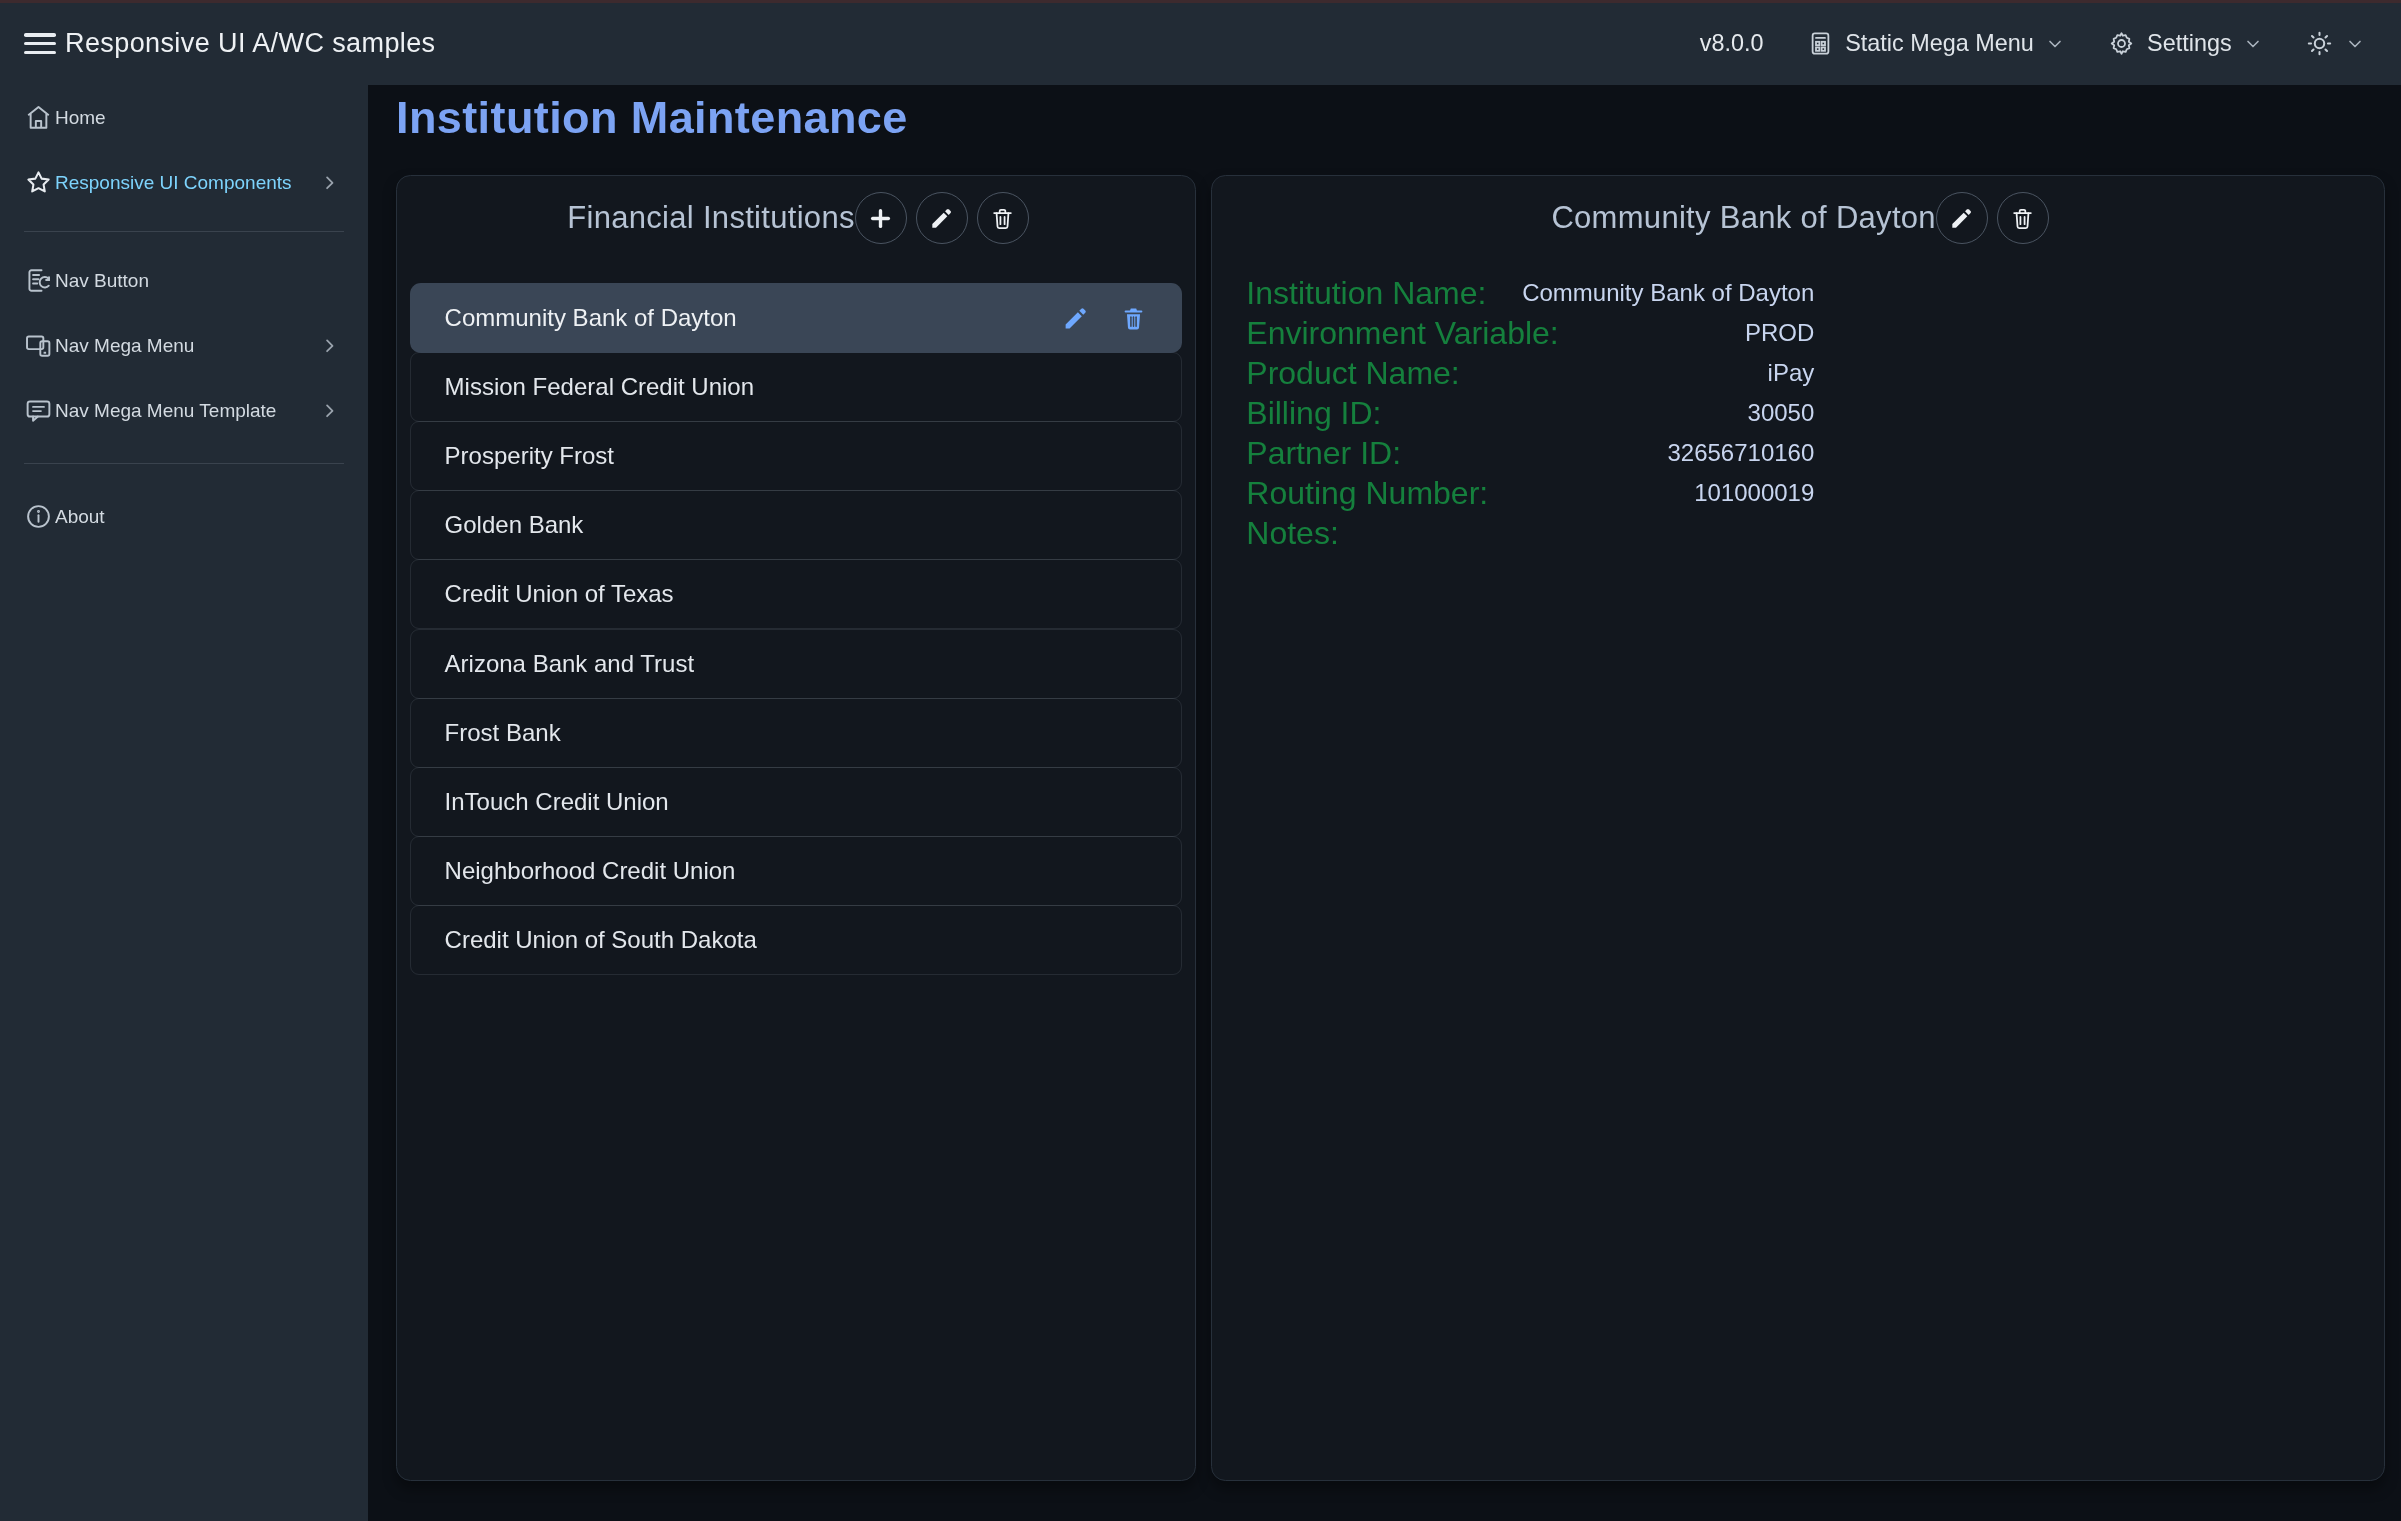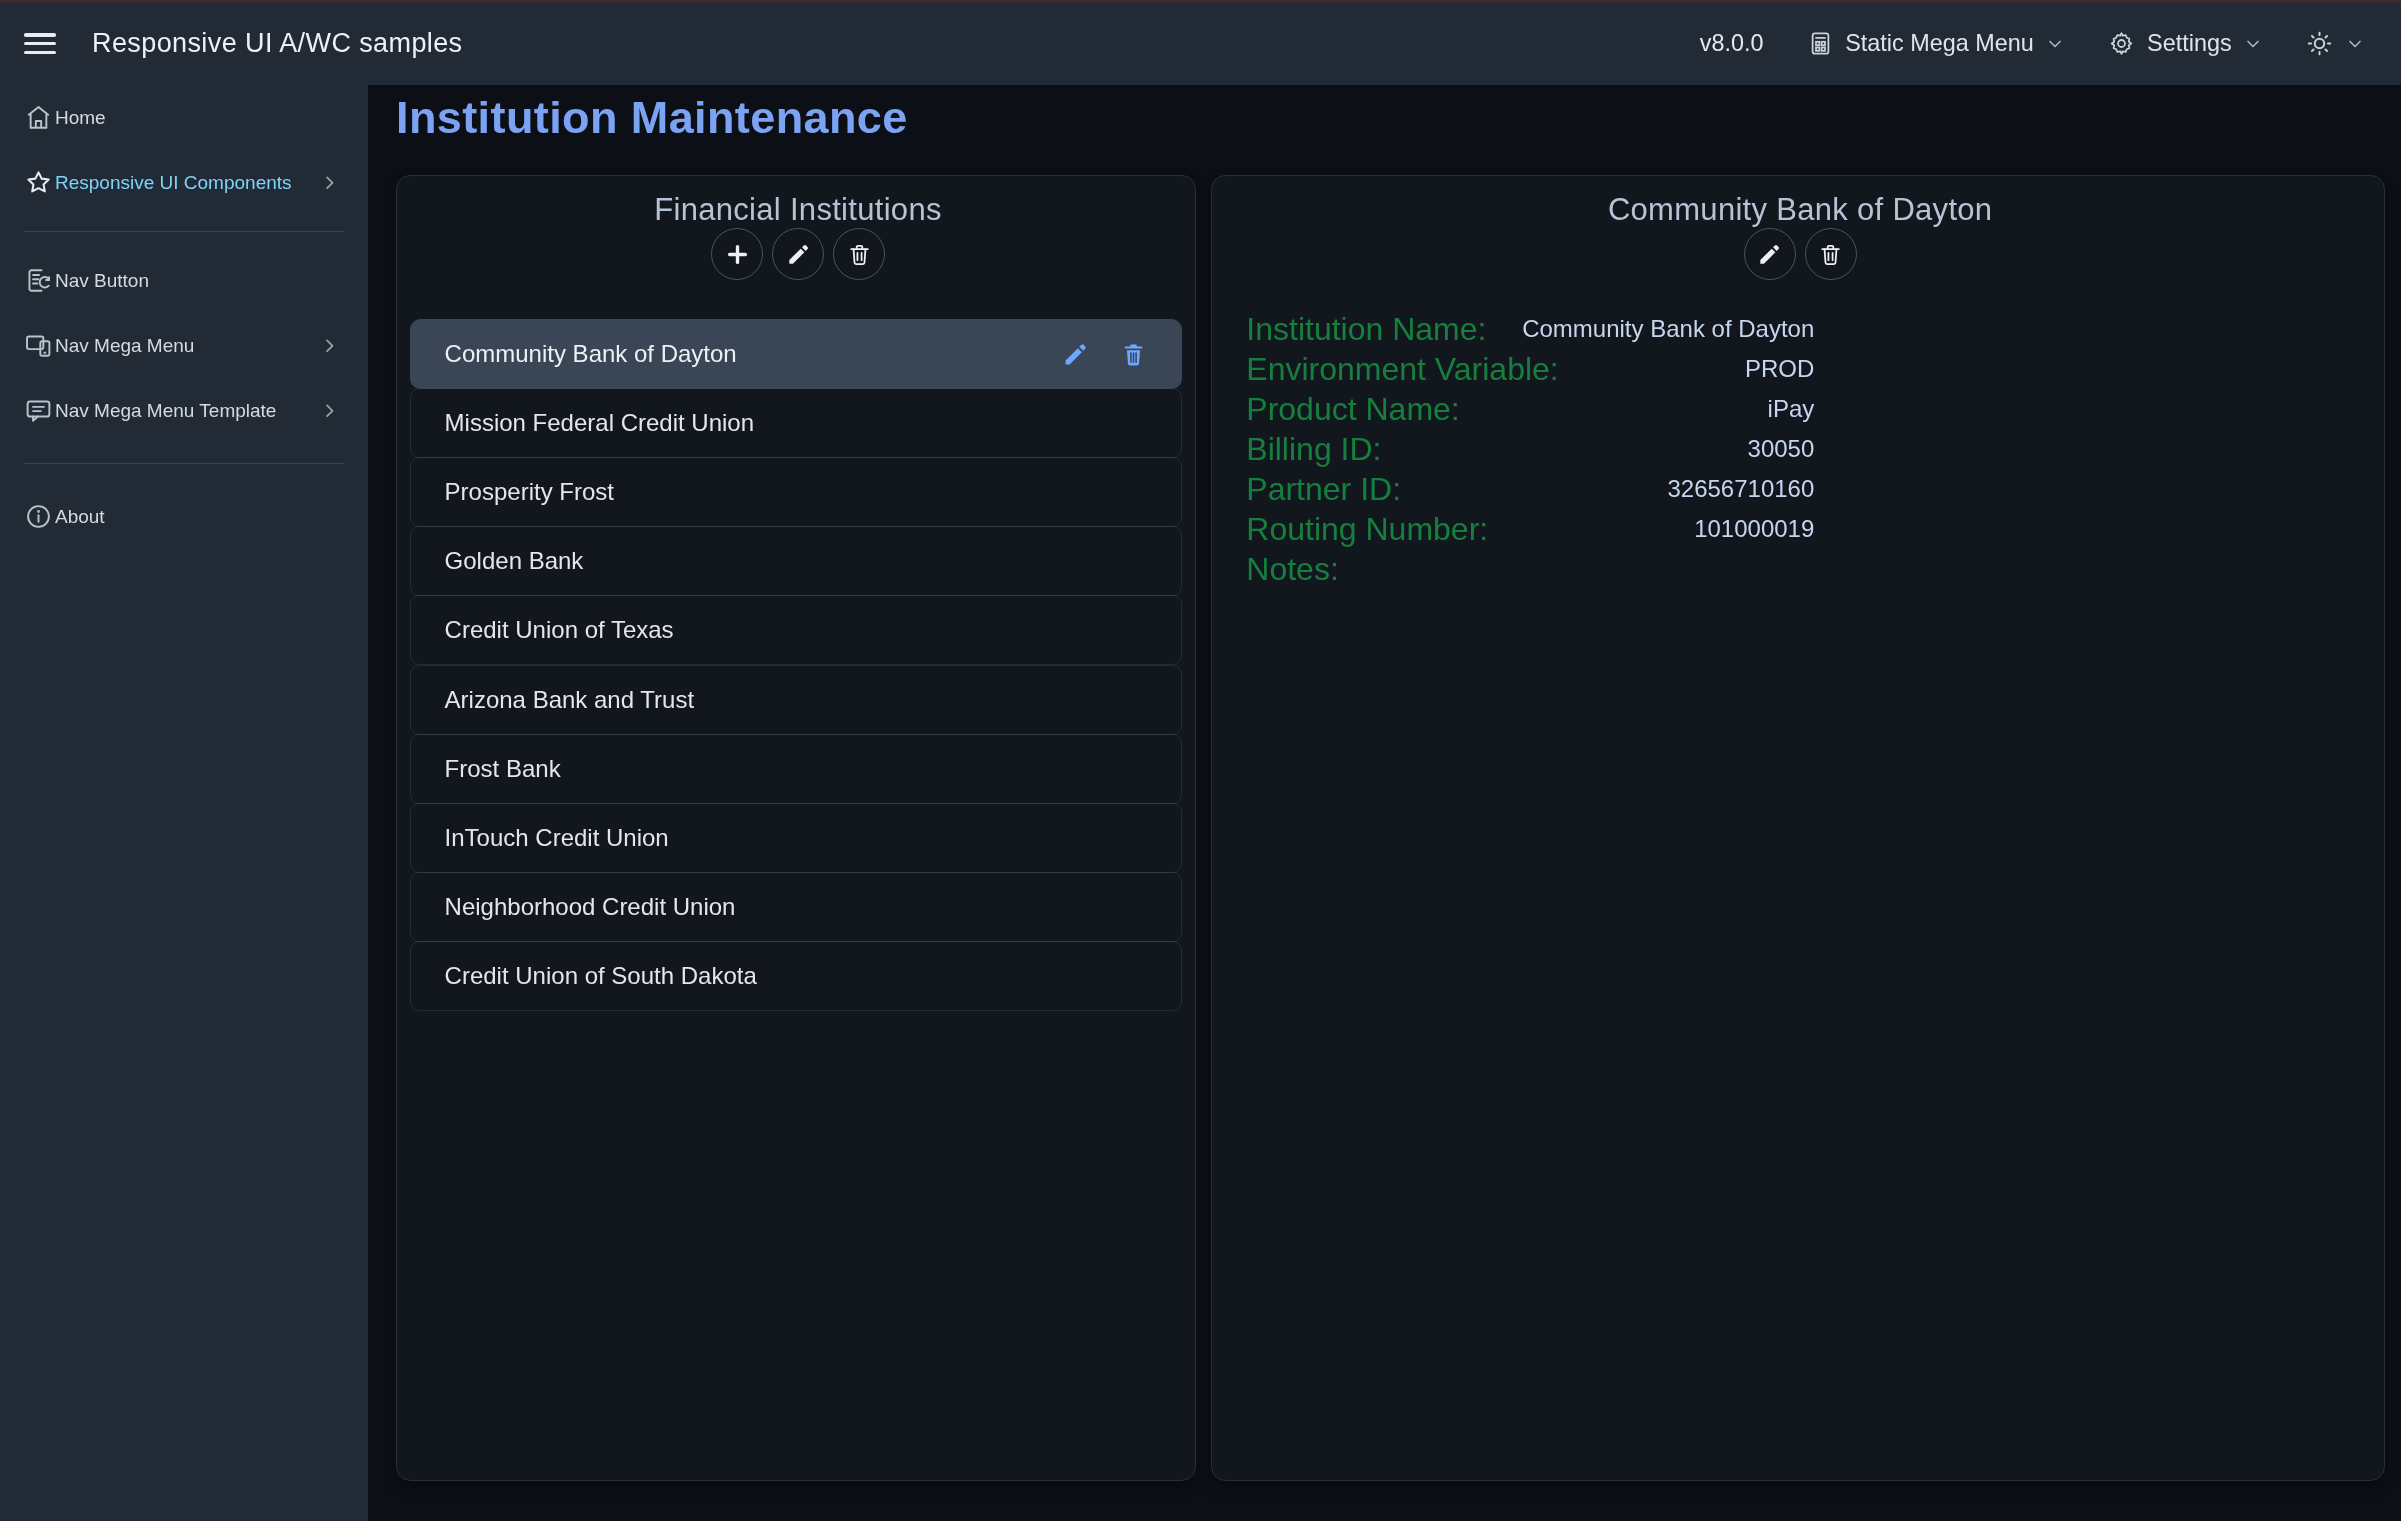--- a/index.html
+++ b/index.html
@@ -14,21 +14,21 @@
   .topstrip { height: 2.7px; background: var(--topstrip, #3d2a2e); }
   .navbar {
     position: relative; height: 82px;
     background: var(--bg-bar, #222b35);
     display: flex; align-items: center;
     padding: 0 36px 0 24px;
   }
   .hamburger { width: 34px; background: none; border: none; cursor: pointer;
     display: flex; flex-direction: column; gap: 5.4px; }
   .hamburger span { display: block; width: 32px; height: 3.6px; border-radius: 1.8px; background: #e9edf1; }
-  .app-title { margin-left: 34px; font-size: 27px; color: #eef1f4; letter-spacing: 0.4px; }
+  .app-title { margin-left: 7px; font-size: 27px; color: #eef1f4; letter-spacing: 0.4px; }
 
   .searchbox {
     position: absolute; left: 836px; top: 12.6px; width: 550px; height: 56px;
     background: var(--bg-search, #0a0e13);
     border: 0.9px solid #2c3540; border-radius: 11.7px;
     display: flex; align-items: center; padding: 0 16px;
     box-shadow: 0 0 0 0.9px rgba(255,255,255,0.02);
   }
   .searchbox svg { flex: 0 0 auto; color: #8b95a1; }
   .searchbox input {
@@ -76,21 +76,20 @@
     border: 0.9px solid var(--border-panel, #27303b);
     border-radius: 14.4px; height: 1306px;
     box-shadow: 0 7.2px 12.6px rgba(0,0,0,0.35);
   }
   .panel-list { width: 800px; flex: 0 0 auto; }
   .panel-detail { flex: 1; }
 
   .panel-header {
     display: flex; align-items: center; justify-content: center;
     padding: 16px 27px 0 31px;
-    flex-direction: column;
   }
   .panel-header h2 { font-size: 31px; font-weight: 500; color: var(--panel-title, #b6c3d4); letter-spacing: 0.3px; }
   .hdr-btns { display: flex; gap: 9px; }
   .circle-btn {
     width: 52px; height: 52px; border-radius: 50%;
     border: 1.8px solid var(--border-circle, #4a5461);
     background: transparent; color: #eef1f4; cursor: pointer;
     display: flex; align-items: center; justify-content: center;
   }
 

